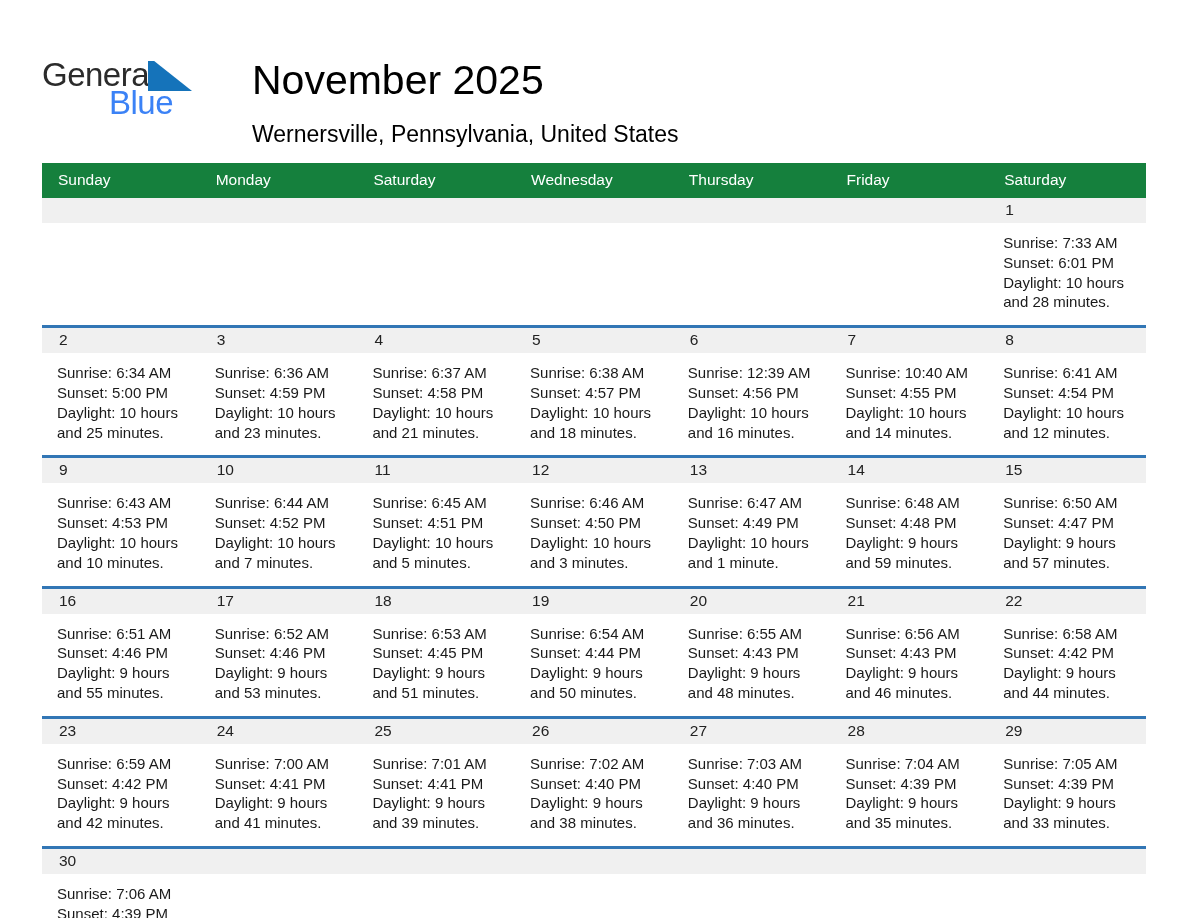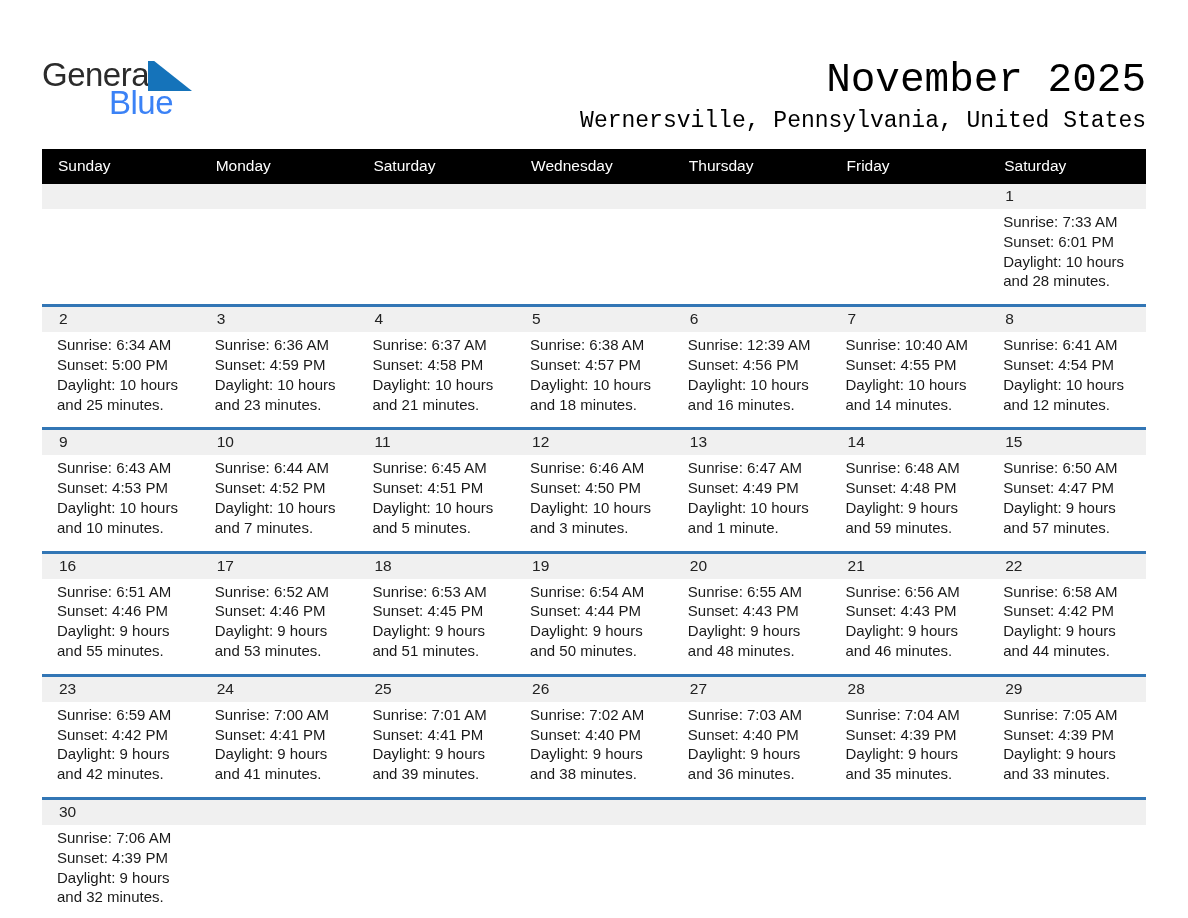--- a/index.html
+++ b/index.html
@@ -22,39 +22,39 @@
   }
   .logo-triangle {
     position: absolute; left: 106px; top: 3px; width: 44px; height: 30px;
     background: #1573ba;
     clip-path: polygon(0 0, 14% 0, 100% 100%, 0 100%);
   }
   .logo-blue {
     display: block; margin: -5px 0 8px 67px; font-size: 33px; line-height: 1;
     color: #3b82f6; letter-spacing: -0.5px;
   }
-  .title-block { text-align: right; flex: 1 1 auto; font-family: Liberation Mono, monospace; }
+  .title-block { flex: 1 1 auto; }
   .cal-title { font-size: 41px; line-height: 1.1; font-weight: 400; color: #000; }
-  .cal-subtitle { font-size: 23px; font-weight: 400; color: #000; margin-top: 5px; }
+  .cal-subtitle { font-size: 23px; font-weight: 400; color: #000; margin-top: 18px; }
 
   
   table.calendar {
     width: 100%; border-collapse: collapse; table-layout: fixed; margin-top: 15px;
   }
   thead th {
-    background: #000000; color: #ffffff; font-weight: 400; font-size: 15.5px;
+    background: #15803d; color: #ffffff; font-weight: 400; font-size: 15.5px;
     text-align: left; padding: 8px 4px 9px 16px; height: 34px;
   }
   tbody td { vertical-align: top; padding: 0; }
   tbody tr + tr td { border-top: 3px solid #3276b5; }
   .day-band {
     background: #f0f0f0; font-size: 15.5px; color: #222;
     padding: 3px 4px 4px 17px; min-height: 25px; line-height: 18px;
   }
-  .cell-body { padding: 3px 8px 13px 15px; min-height: 84px; }
+  .cell-body { padding: 10px 8px 13px 15px; min-height: 84px; }
   .cell-line { font-size: 15px; line-height: 19.8px; color: #1a1a1a; }
 </style>
 </head>
 <body>
 
 <div class="page">
 
   <div class="top-header">
     <div class="logo">
       <span class="logo-general">General</span>

